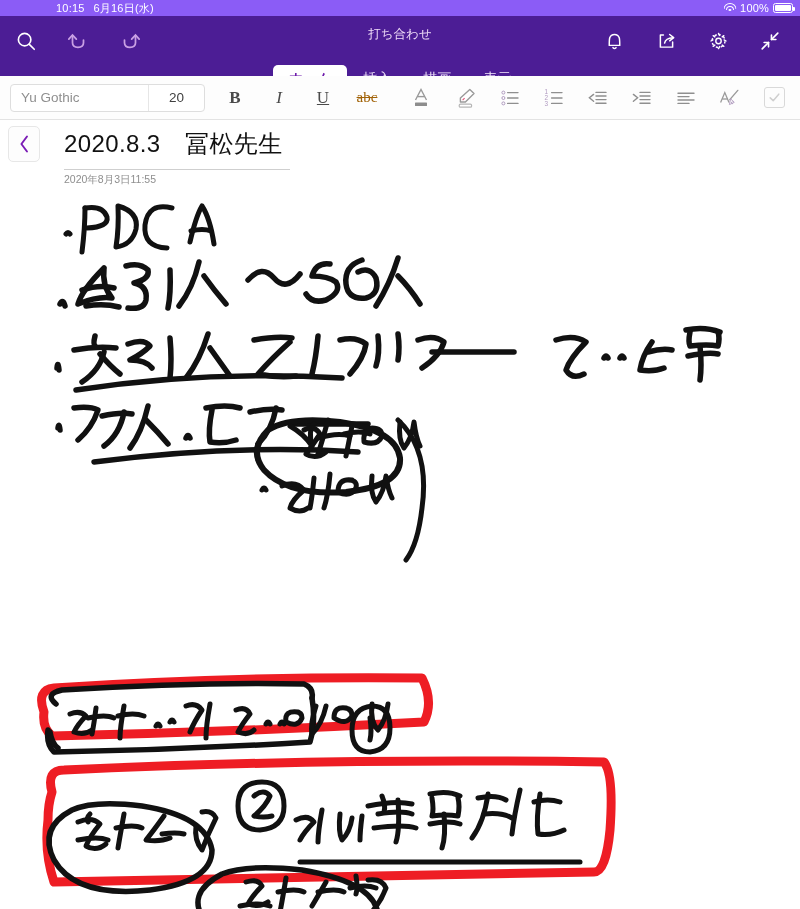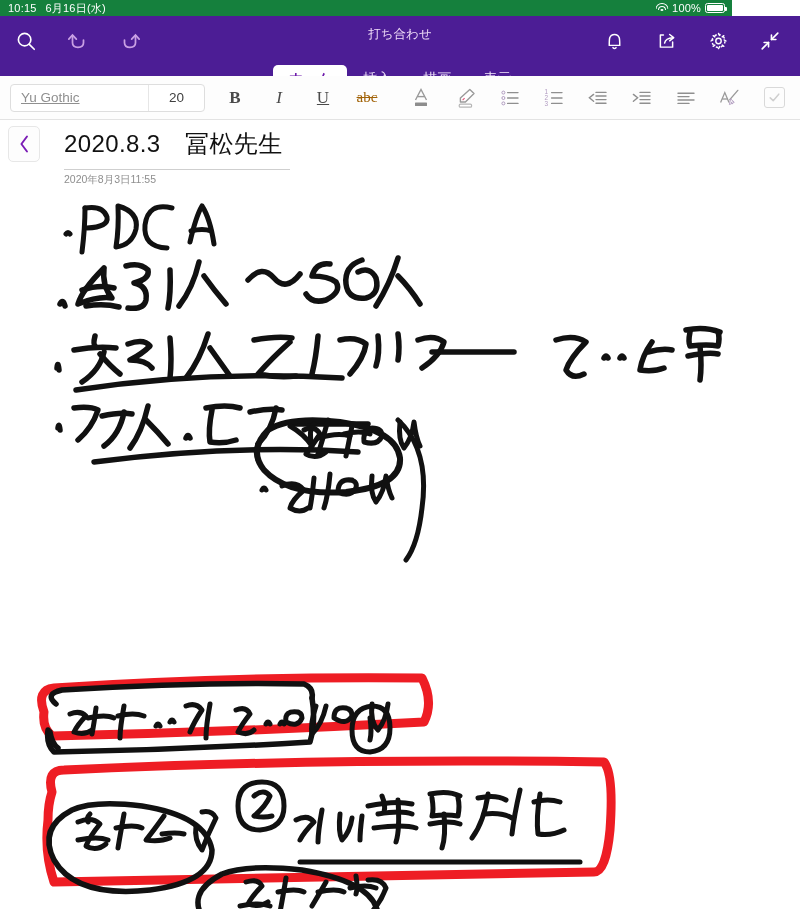--- a/index.html
+++ b/index.html
@@ -6,24 +6,24 @@
   html, body {
     width: 800px; height: 909px;
     font-family: "Liberation Sans", sans-serif;
     background: #ffffff;
     overflow: hidden;
   }
   #app { position: relative; width: 800px; height: 909px; }
 
   
   .statusbar {
-    position: absolute; left: 0; top: 0; width: 732px; height: 16px;
-    background: #15803d;
+    position: absolute; left: 0; top: 0; width: 800px; height: 16px;
+    background: #8b5cf6;
     display: flex; align-items: center;
-    color: #ffffff; font-size: 11px; letter-spacing: .2px;
+    color: #ffffff; font-size: 11px; letter-spacing: .2px; padding-left: 48px;
   }
   .sb-left { display: flex; align-items: center; gap: 9px; padding-left: 8px; }
   .sb-right { margin-left: auto; display: flex; align-items: center; gap: 4px; padding-right: 7px; }
   .wifi-icon { display: inline-block; width: 13px; height: 10px; position: relative; }
   .wifi-icon i { position: absolute; border: 1.4px solid #fff; border-bottom: none;
                  border-radius: 50% 50% 0 0 / 100% 100% 0 0; left: 50%; transform: translateX(-50%); }
   .wifi-icon i:nth-child(1) { width: 13px; height: 6px; top: 0; }
   .wifi-icon i:nth-child(2) { width: 8px; height: 4px; top: 2.5px; }
   .wifi-icon i:nth-child(3) { width: 3.2px; height: 2px; top: 5.5px; background: #fff; border-radius: 50%; border: none; }
   .battery { width: 20px; height: 10px; border: 1.3px solid #fff; border-radius: 2.5px; position: relative; }
@@ -63,21 +63,21 @@
   .formatbar {
     position: absolute; left: 0; top: 76px; width: 800px; height: 44px;
     background: #fdfdfd; border-bottom: 1px solid #e3e3e3;
     display: flex; align-items: center;
   }
   .font-box {
     margin-left: 10px; width: 195px; height: 28px;
     border: 1px solid #dedede; border-radius: 4px; background: #fff;
     display: flex; align-items: center;
   }
-  .font-name { flex: 1; padding-left: 10px; font-size: 13.5px; color: #8f8f8f; text-decoration: underline; }
+  .font-name { flex: 1; padding-left: 10px; font-size: 13.5px; color: #8f8f8f; }
   .font-size-sep { width: 1px; height: 26px; background: #e6e6e6; }
   .font-size { width: 55px; text-align: center; font-size: 13.5px; color: #404040; }
 
   .tool { width: 44px; height: 34px; display: flex; align-items: center; justify-content: center; color: #5a5a5a; }
   .tool.b { font-weight: 700; font-size: 17px; font-family: "Liberation Serif", serif; color: #4a4a4a; }
   .tool.i { font-style: italic; font-size: 17px; font-family: "Liberation Serif", serif; color: #4a4a4a; }
   .tool.u { font-size: 17px; font-family: "Liberation Serif", serif; color: #4a4a4a; text-decoration: underline; }
   .tool.s { font-size: 15px; color: #a16207; text-decoration: line-through; font-family: Liberation Serif, serif; }
   .tools-left { display: flex; align-items: center; margin-left: 8px; }
   .tools-right { display: flex; align-items: center; margin-left: auto; margin-right: 4px; }

